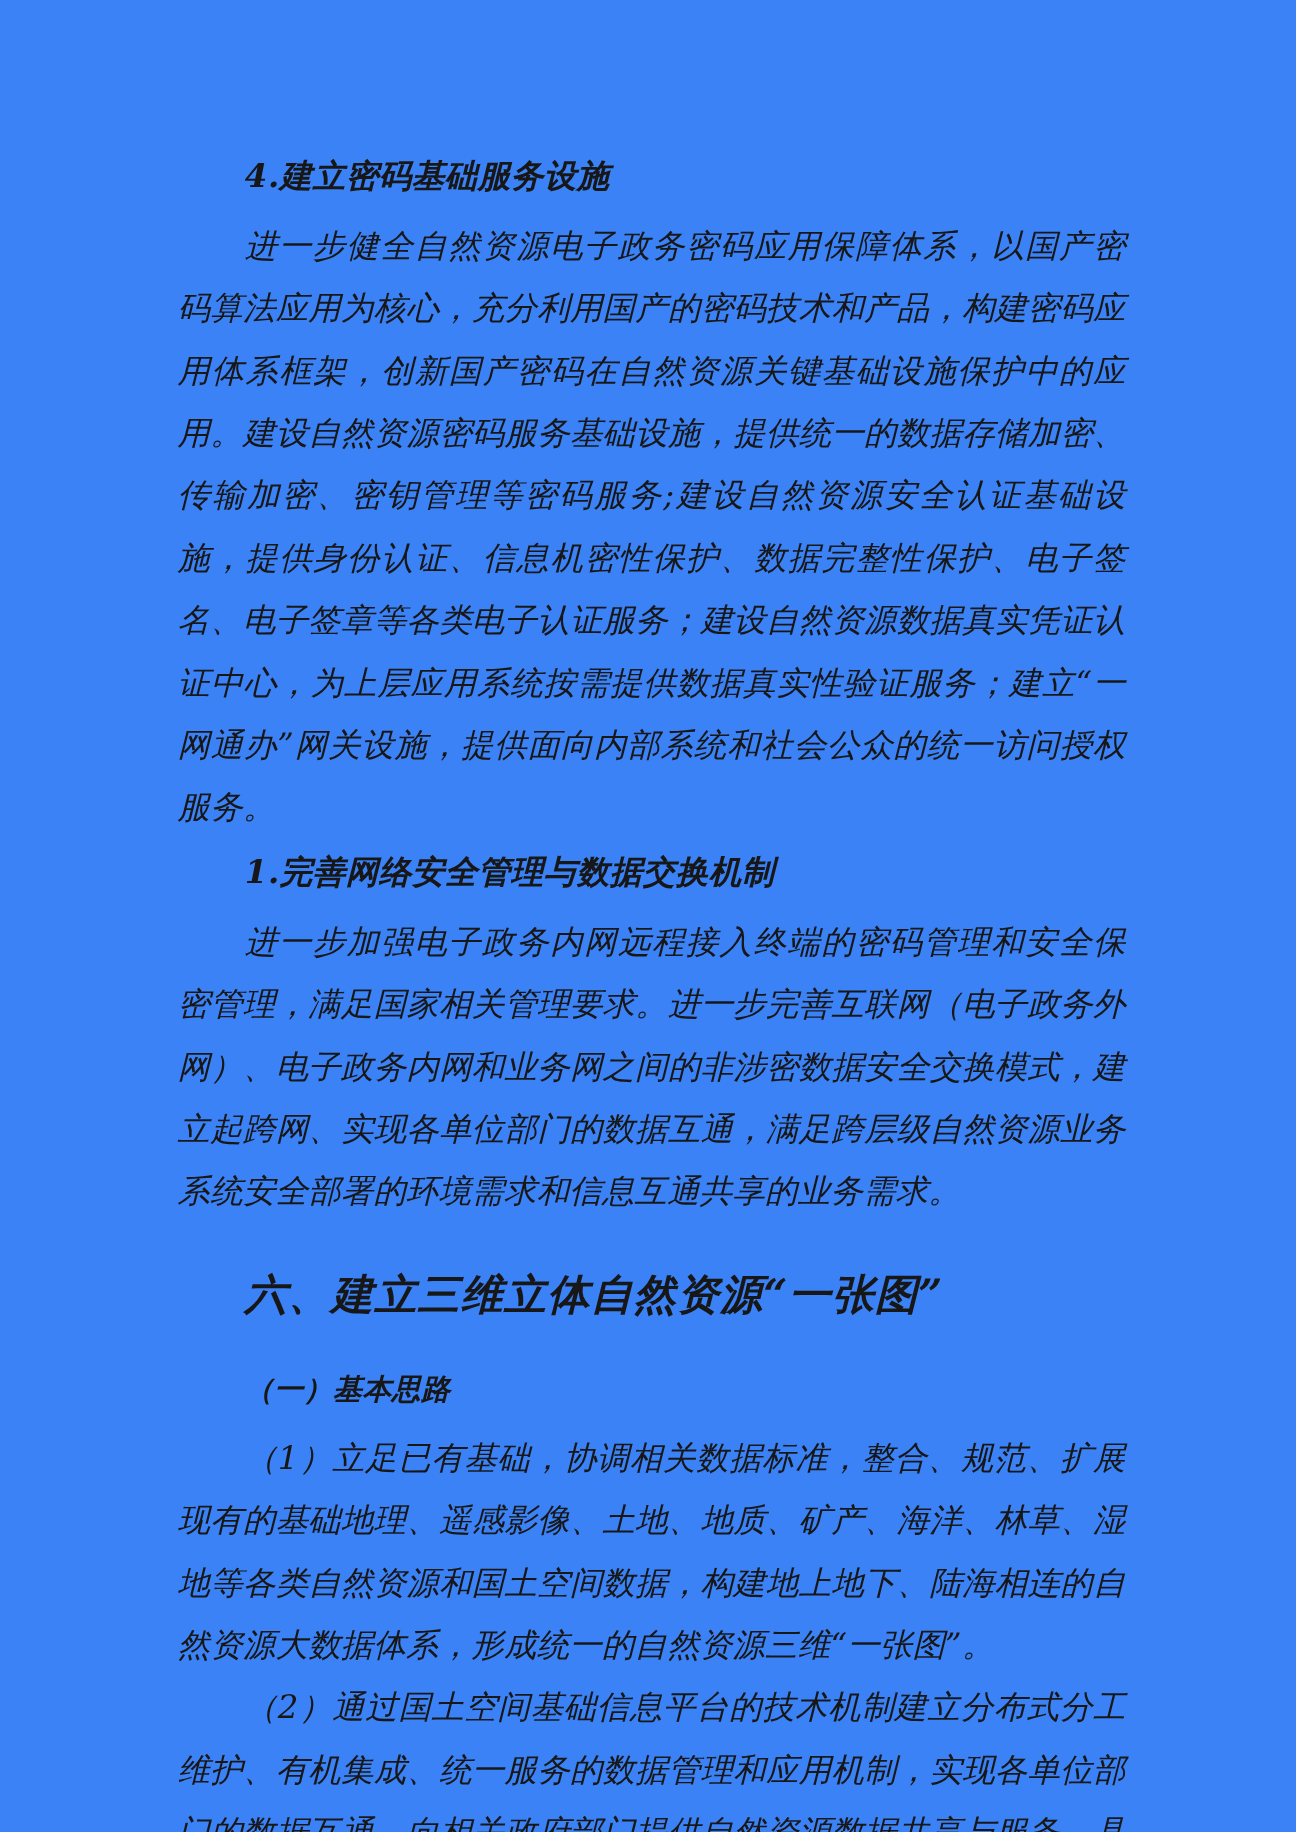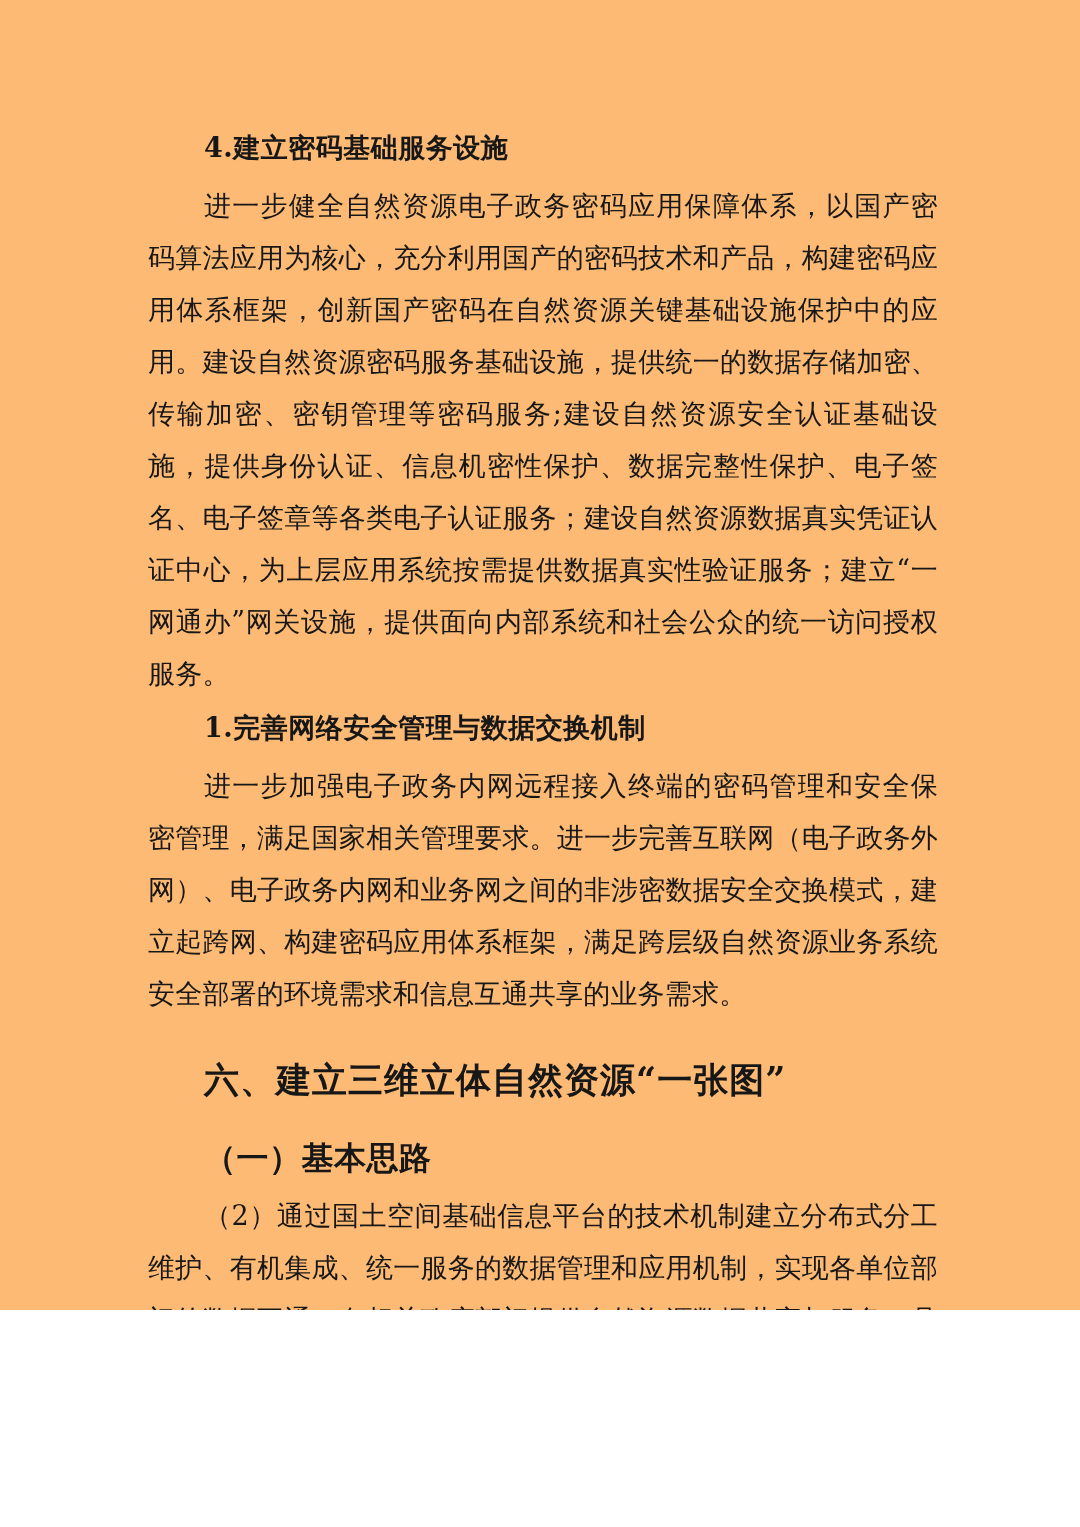--- a/index.html
+++ b/index.html
@@ -3,25 +3,26 @@
 <meta charset="utf-8">
 <style>
   html, body {
     margin: 0;
     padding: 0;
     background: #ffffff;
   }
   .page {
     position: relative;
     width: 1080px;
-    height: 1310px;
-    background: #fdba74;
+    height: 1527px;
+    background: #3b82f6;
     overflow: hidden;
     font-family: "DejaVu Serif", "Liberation Serif", serif;
     color: #171717;
+    font-style: italic;
   }
   .content {
     position: absolute;
     left: 148px;
     top: 120px;
     width: 790px;
   }
   p {
     margin: 0;
     font-size: 27px;
@@ -41,21 +42,21 @@
   }
   .heading-section {
     font-weight: bold;
     text-indent: 56px;
     font-size: 35px;
     letter-spacing: 1px;
   }
   .heading-sub {
     font-weight: bold;
     text-indent: 56px;
-    font-size: 32px;
+    font-size: 24px;
     letter-spacing: 0.5px;
   }
   .gap-sm { height: 6px; }
   .gap-md { height: 34px; }
   .gap-lg { height: 26px; }
   .page-number {
     position: absolute;
     left: 0;
     right: 0;
     top: 1394px;
@@ -70,26 +71,27 @@
 
 <div class="page">
   <div class="content">
 
     <p class="heading-num">4.建立密码基础服务设施</p>
     <div class="gap-sm"></div>
     <p class="indent">进一步健全自然资源电子政务密码应用保障体系，以国产密码算法应用为核心，充分利用国产的密码技术和产品，构建密码应用体系框架，创新国产密码在自然资源关键基础设施保护中的应用。建设自然资源密码服务基础设施，提供统一的数据存储加密、传输加密、密钥管理等密码服务;建设自然资源安全认证基础设施，提供身份认证、信息机密性保护、数据完整性保护、电子签名、电子签章等各类电子认证服务；建设自然资源数据真实凭证认证中心，为上层应用系统按需提供数据真实性验证服务；建立“一网通办”网关设施，提供面向内部系统和社会公众的统一访问授权服务。</p>
 
     <p class="heading-num">1.完善网络安全管理与数据交换机制</p>
     <div class="gap-sm"></div>
-    <p class="indent">进一步加强电子政务内网远程接入终端的密码管理和安全保密管理，满足国家相关管理要求。进一步完善互联网（电子政务外网）、电子政务内网和业务网之间的非涉密数据安全交换模式，建立起跨网、构建密码应用体系框架，满足跨层级自然资源业务系统安全部署的环境需求和信息互通共享的业务需求。</p>
+    <p class="indent">进一步加强电子政务内网远程接入终端的密码管理和安全保密管理，满足国家相关管理要求。进一步完善互联网（电子政务外网）、电子政务内网和业务网之间的非涉密数据安全交换模式，建立起跨网、实现各单位部门的数据互通，满足跨层级自然资源业务系统安全部署的环境需求和信息互通共享的业务需求。</p>
 
     <div class="gap-md"></div>
     <p class="heading-section">六、建立三维立体自然资源“一张图”</p>
 
     <div class="gap-lg"></div>
     <p class="heading-sub">（一）基本思路</p>
 
     <div class="gap-sm"></div>
+    <p class="indent">（1）立足已有基础，协调相关数据标准，整合、规范、扩展现有的基础地理、遥感影像、土地、地质、矿产、海洋、林草、湿地等各类自然资源和国土空间数据，构建地上地下、陆海相连的自然资源大数据体系，形成统一的自然资源三维“一张图”。</p>
     <p class="indent">（2）通过国土空间基础信息平台的技术机制建立分布式分工维护、有机集成、统一服务的数据管理和应用机制，实现各单位部门的数据互通，向相关政府部门提供自然资源数据共享与服务。具备网络</p>
 
   </div>
 
 </div>
 
 </body></html>

